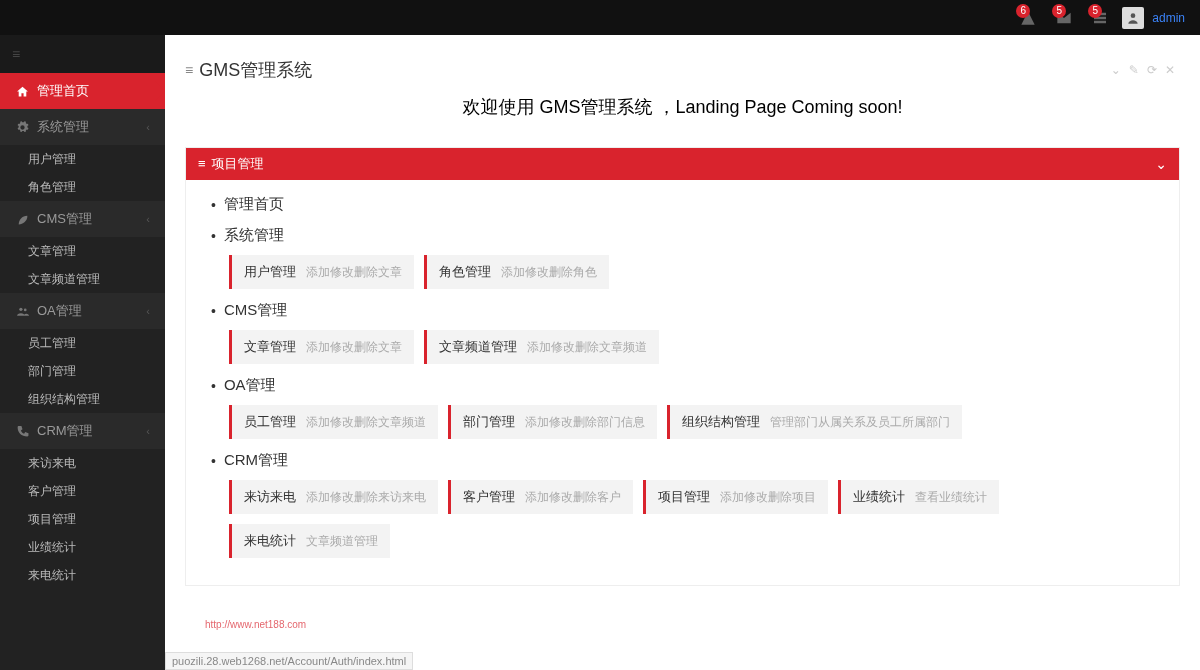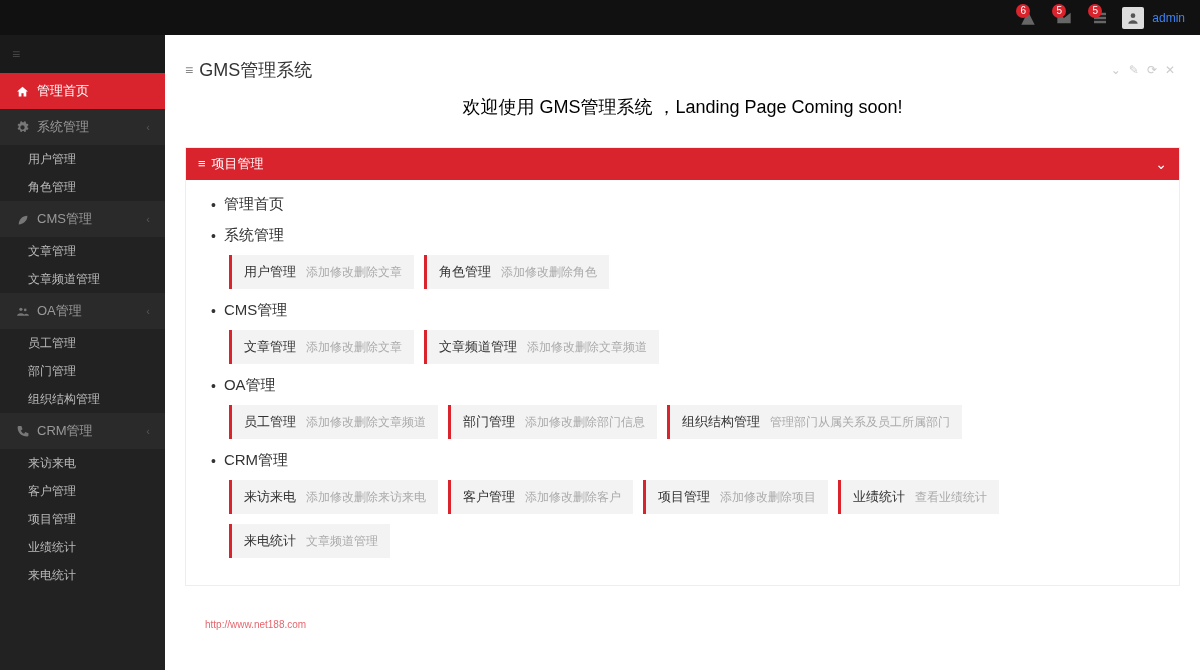--- a/index.html
+++ b/index.html
@@ -236,14 +236,15 @@
               <div class="feat-item">
                 <span class="fname">来电统计</span>
                 <span class="fdesc">文章频道管理</span>
               </div>
             </div>
           </div>
         </div>
     </div>
 
     <div class="watermark-url">http://www.net188.com</div>
+    <div class="statusbar">puozili.28.web1268.net/Account/Auth/index.html</div>
   </div>
 </div>
 
 </body></html>

